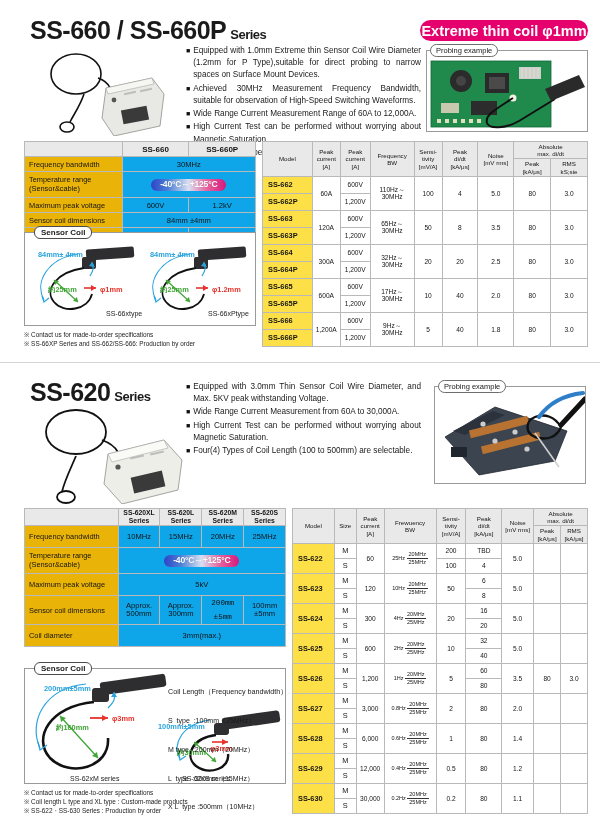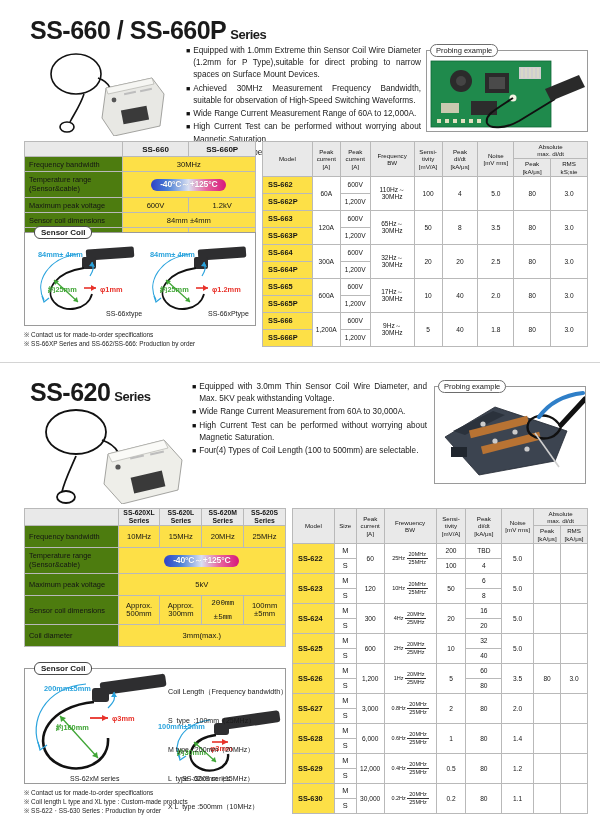--- a/index.html
+++ b/index.html
@@ -62,22 +62,22 @@
     font-weight:normal;
     text-align:center;
     padding:0;
     line-height:9px;
     color:#141414;
   }
 
   
   .spec td { height:15px; }
   .spec .hd { background:#e9e9e9; font-weight:bold; font-size:8px; }
-  .spec .lbl { background:#4d7c0f; text-align:left; padding-left:4px; font-size:7.4px; }
-  .spec .val { background:#fde047; font-size:7.6px; }
+  .spec .lbl { background:#eab308; text-align:left; padding-left:4px; font-size:7.4px; }
+  .spec .val { background:#0ea5e9; font-size:7.6px; }
 
   
   .temp-pill {
     display:inline-block;
     background:linear-gradient(90deg,#2f43c8 0%,#4a7fd6 22%,#d9dff2 50%,#e8659f 74%,#d6187c 100%);
     border-radius:9px;
     color:#fff;
     font-weight:bold;
     font-size:8.6px;
     padding:1.5px 9px;
@@ -123,20 +123,21 @@
 </head>
 <body>
 
 <div class="page">
 
   <div class="series-title" style="left:30px; top:16px;">
     <span class="big">SS-660 / SS-660P</span>
     <span class="small">Series</span>
   </div>
 
+  <div class="badge" style="left:420px; top:20px; width:168px; height:21px;">Extreme thin coil φ1mm</div>
 
   <div class="devimg" style="left:40px; top:48px; width:130px; height:88px;">
     <svg width="130" height="88" viewBox="0 0 130 88">
       <ellipse cx="36" cy="26" rx="25" ry="20" fill="none" stroke="#111" stroke-width="1.6"></ellipse>
       <path d="M58 30 C70 34, 74 44, 70 54" fill="none" stroke="#111" stroke-width="1.6"></path>
       <path d="M44 46 C40 58, 34 66, 30 74" fill="none" stroke="#111" stroke-width="1.6"></path>
       <ellipse cx="27" cy="79" rx="7" ry="5" fill="none" stroke="#111" stroke-width="1.6"></ellipse>
       <g>
         <path d="M66 40 L112 30 L124 46 L120 78 L74 88 L62 70 Z" fill="#e8e8e4" stroke="#8e8e8a" stroke-width="0.8"></path>
         <path d="M66 40 L112 30 L114 36 L68 46 Z" fill="#f6f6f3" stroke="#9a9a95" stroke-width="0.5"></path>
@@ -426,21 +427,21 @@
         <path d="M72 50 L128 36 L146 56 L142 86 L86 100 L68 80 Z" fill="#eeeee9" stroke="#8e8e8a" stroke-width="0.8"></path>
         <path d="M72 50 L128 36 L132 44 L76 58 Z" fill="#fafaf7" stroke="#9a9a95" stroke-width="0.5"></path>
         <rect x="96" y="70" width="32" height="16" fill="#3a3a3a" transform="rotate(-13 112 78)"></rect>
         <circle cx="82" cy="63" r="2.6" fill="#555"></circle>
         <rect x="94" y="52" width="14" height="2" fill="#bdbdbd" transform="rotate(-13 101 53)"></rect>
         <rect x="114" y="48" width="14" height="2" fill="#bdbdbd" transform="rotate(-13 121 49)"></rect>
       </g>
     </svg>
   </div>
 
-  <div class="bullets" style="left:192px; top:381px; width:235px;">
+  <div class="bullets" style="left:186px; top:381px; width:235px;">
     <div class="row">
         <span class="mk">■</span>
         <span class="tx">Equipped with 3.0mm Thin Sensor Coil Wire Diameter, and Max. 5KV peak withstanding Voltage.</span>
       </div>
     <div class="row">
         <span class="mk">■</span>
         <span class="tx">Wide Range Current Measurement from 60A to 30,000A.</span>
       </div>
     <div class="row">
         <span class="mk">■</span>

